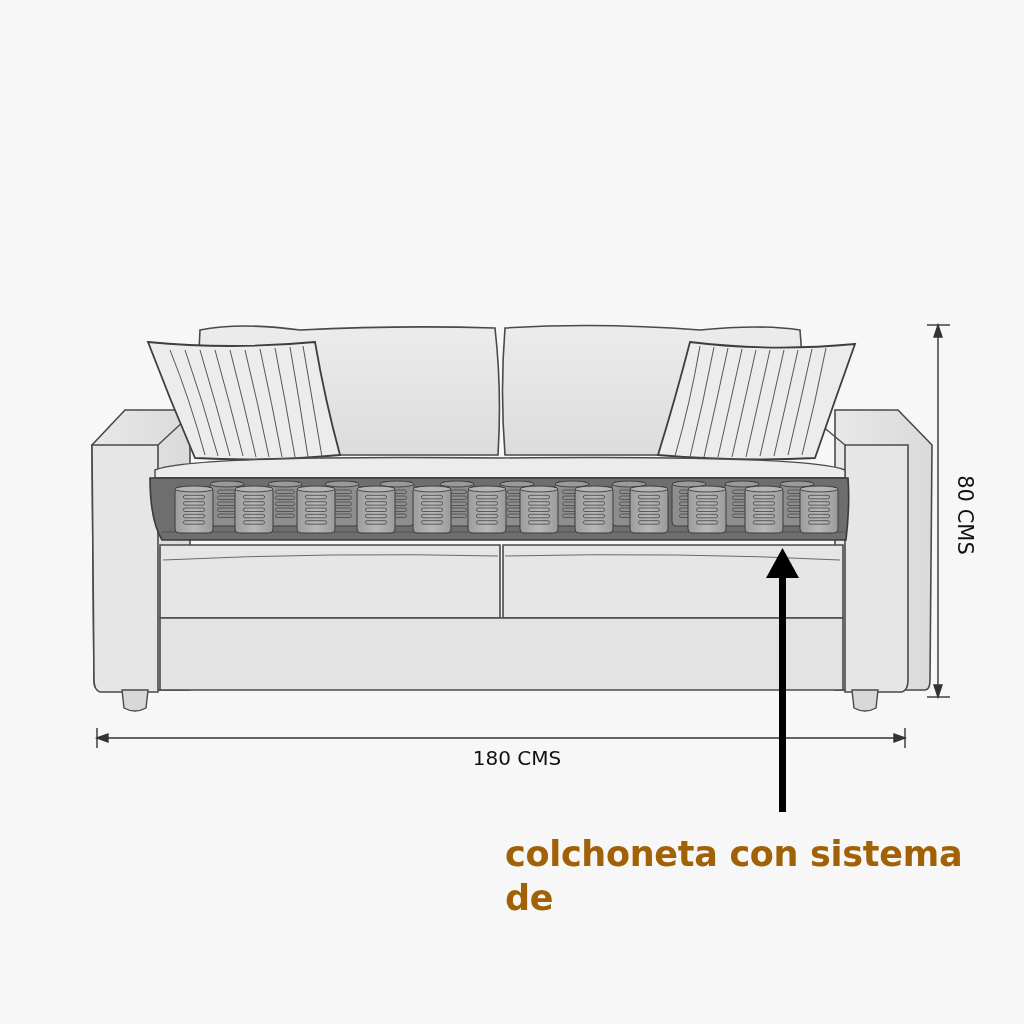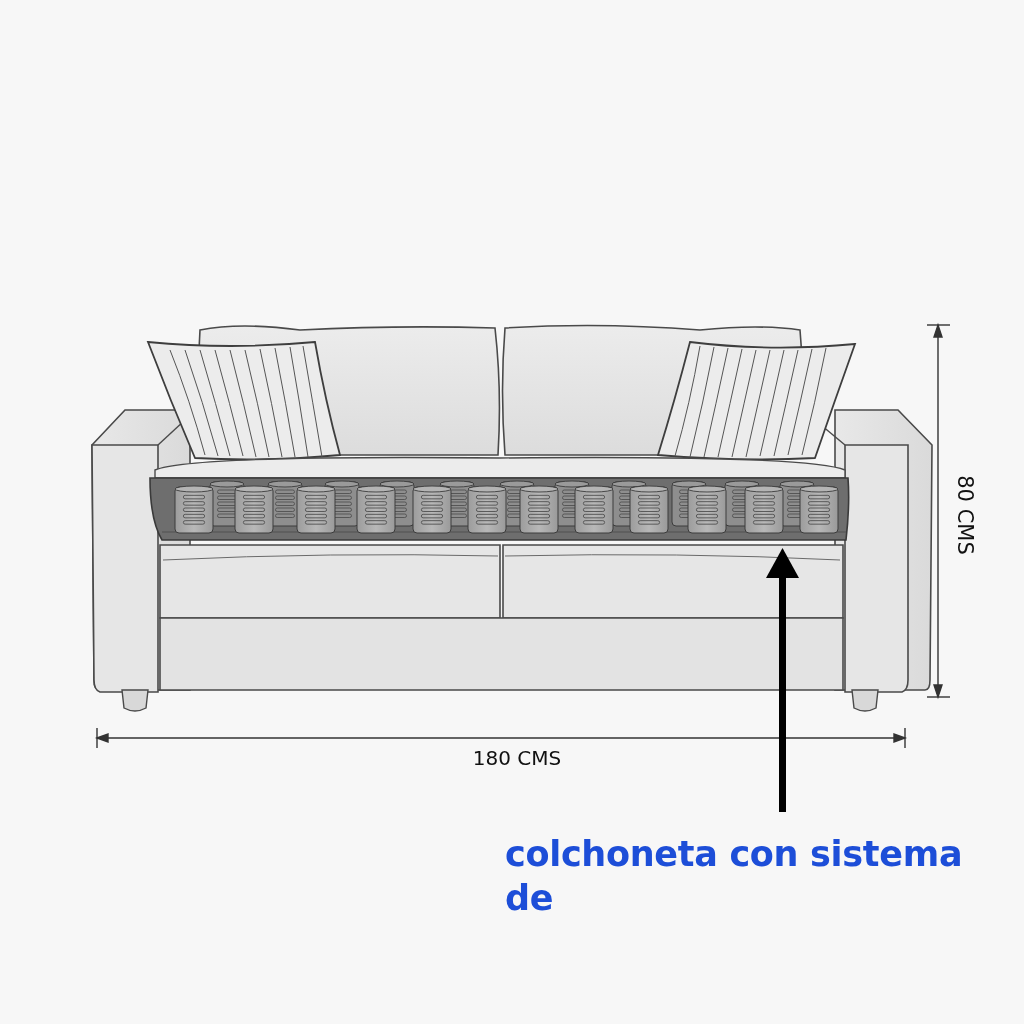--- a/index.html
+++ b/index.html
@@ -1,21 +1,21 @@
 <!DOCTYPE html>
 <html><head>
 <meta charset="utf-8">
 <style>
   html, body { margin:0; padding:0; }
   body { width:1024px; height:1024px; background:#f7f7f7; overflow:hidden; position:relative; font-family:"Liberation Sans", sans-serif; }
   #stage { position:absolute; left:0; top:0; width:1024px; height:1024px; }
   .dim-text { position:absolute; font-family:"DejaVu Sans", sans-serif; color:#111; font-size:20px; }
   #width-label { left:0; top:746px; width:1024px; text-align:center; padding-left:10px; box-sizing:border-box; }
   #height-label { left:905px; top:503px; width:120px; text-align:center; transform:rotate(90deg); transform-origin:center center; font-size:21px; }
-  #caption { position:absolute; left:470px; top:832px; width:540px; font-family:"DejaVu Sans", sans-serif; font-weight:bold; font-size:35px; line-height:44px; color:#1d4ed8; letter-spacing:-0.3px; }
+  #caption { position:absolute; left:470px; top:832px; width:540px; font-family:"DejaVu Sans", sans-serif; font-weight:bold; font-size:35px; line-height:44px; color:#a16207; letter-spacing:-0.3px; }
   #caption .l1 { display:block; padding-left:35px; }
   #caption .l2 { display:block; }
 </style>
 </head>
 <body>
 
 <div id="stage">
 <svg width="1024" height="1024" viewBox="0 0 1024 1024" xmlns="http://www.w3.org/2000/svg">
   <defs>
     <linearGradient id="cushG" x1="0" y1="0" x2="0" y2="1">

